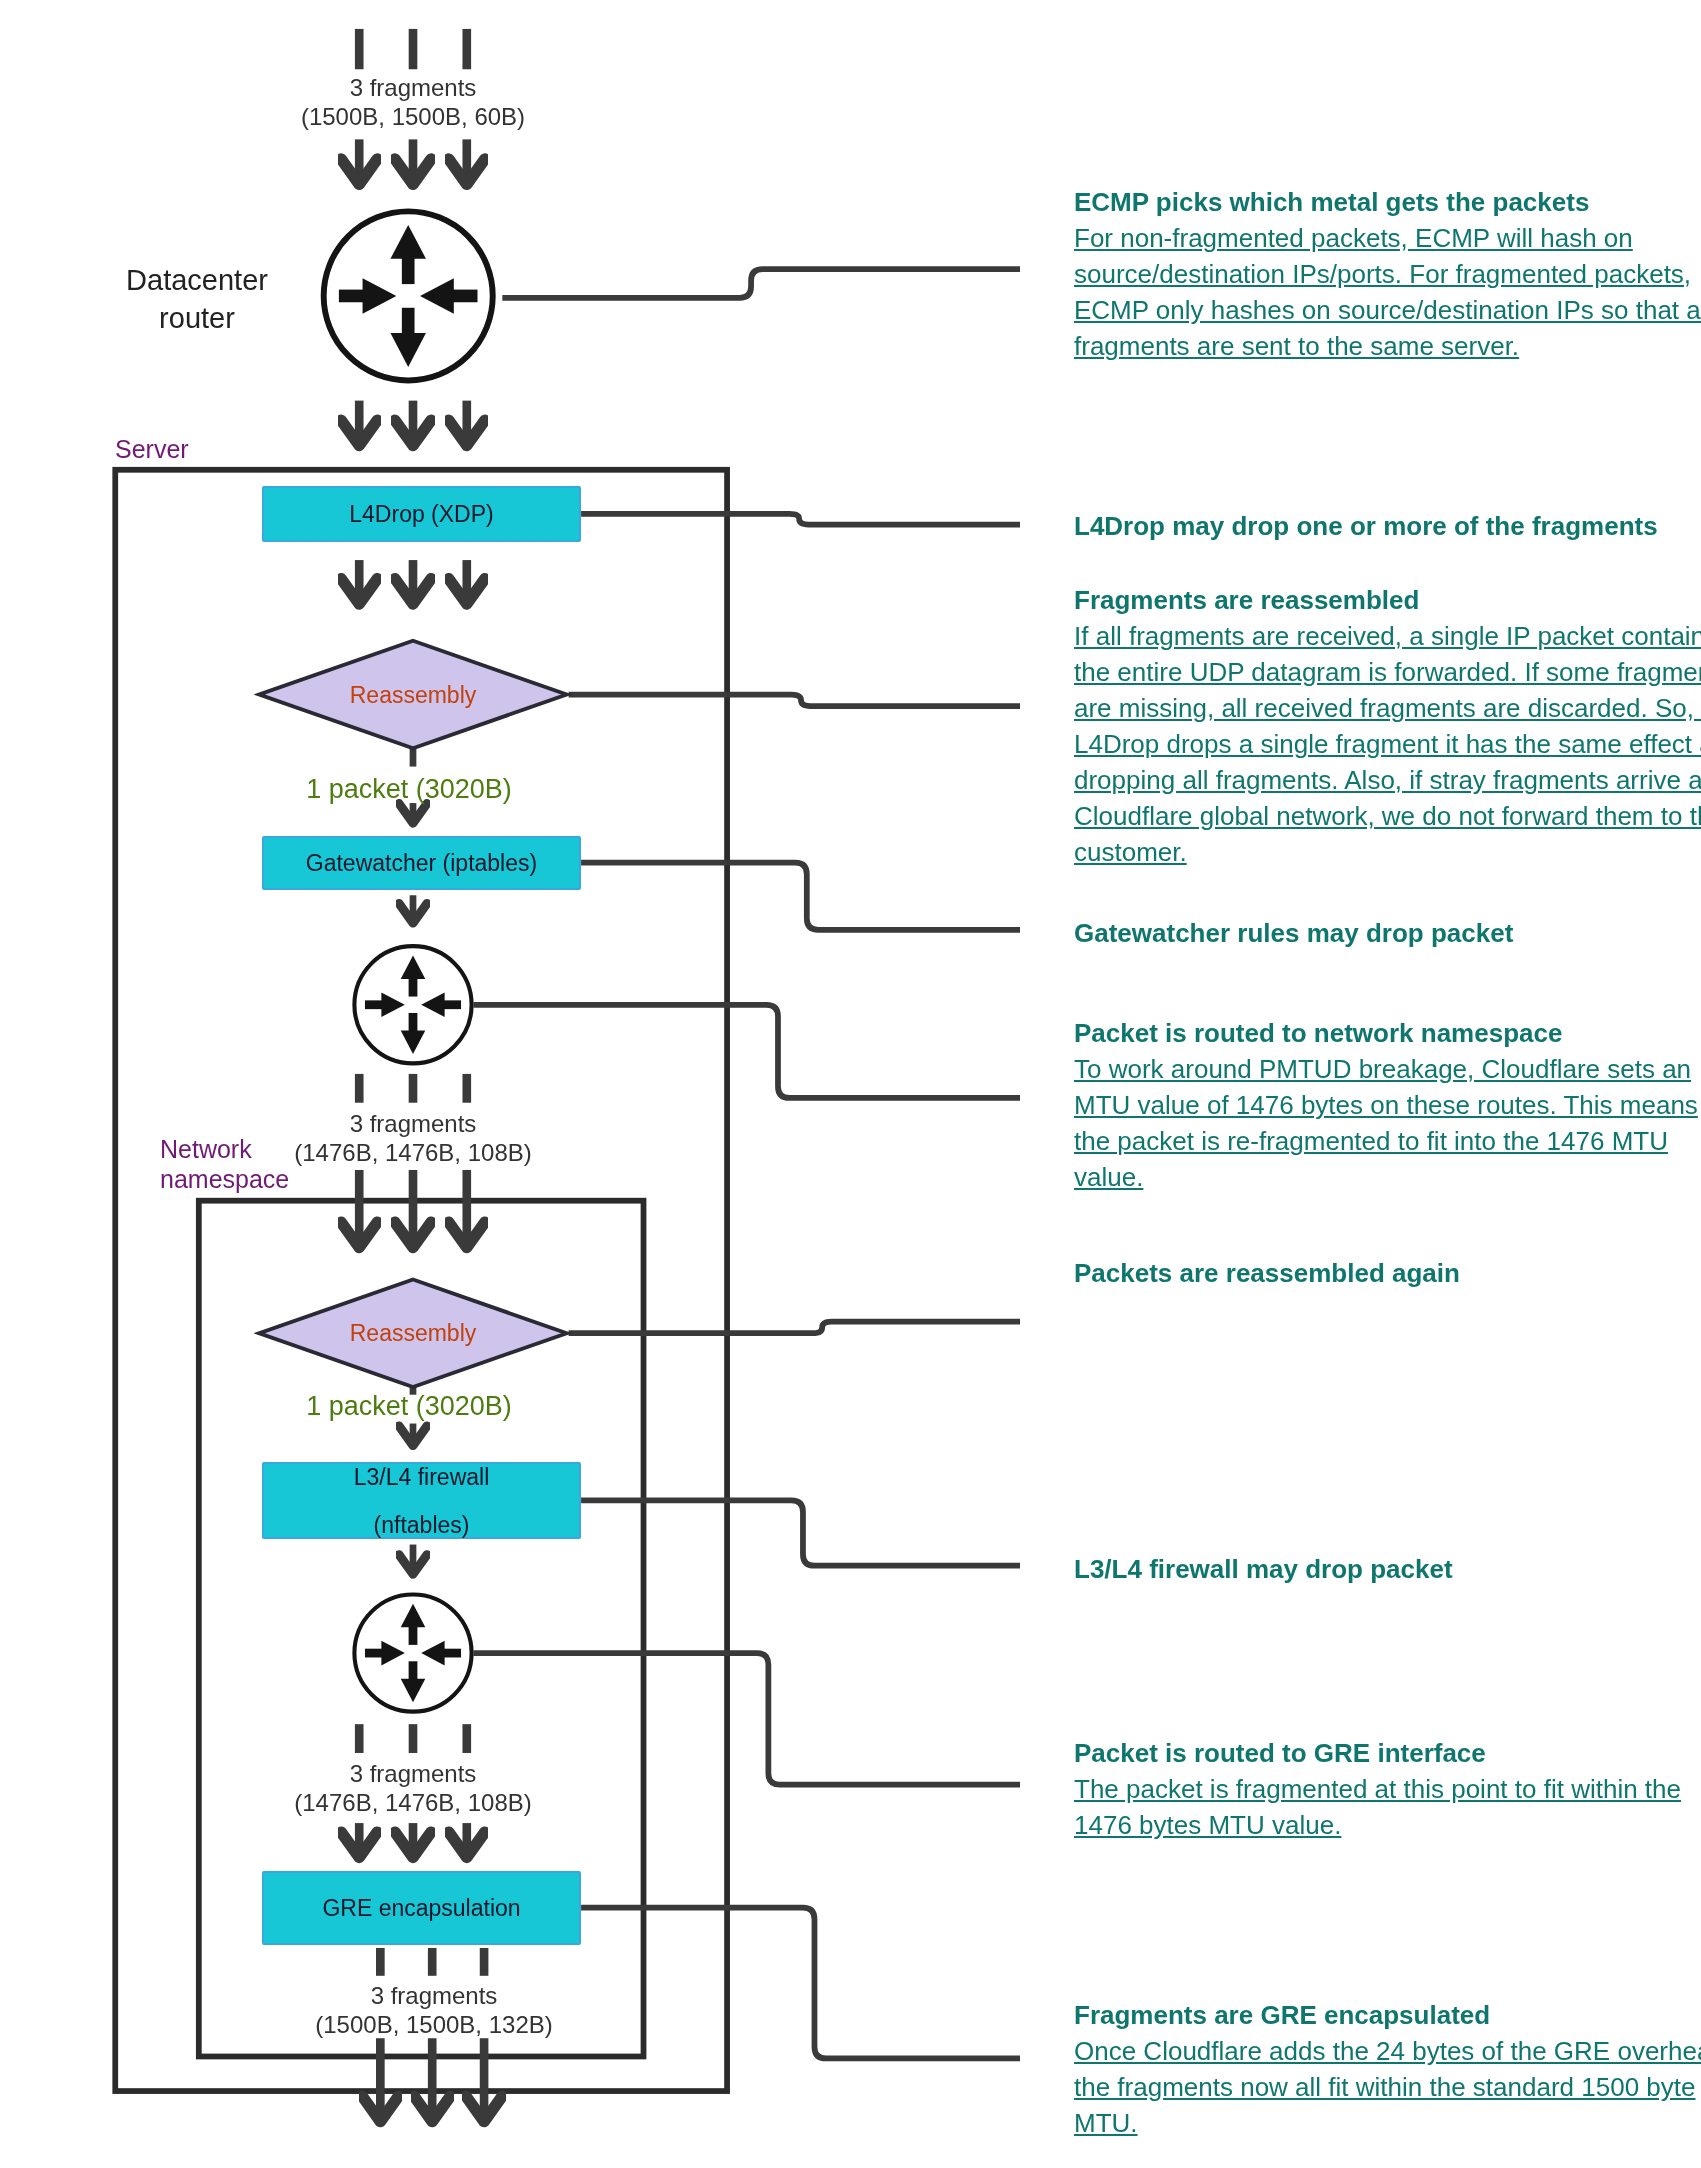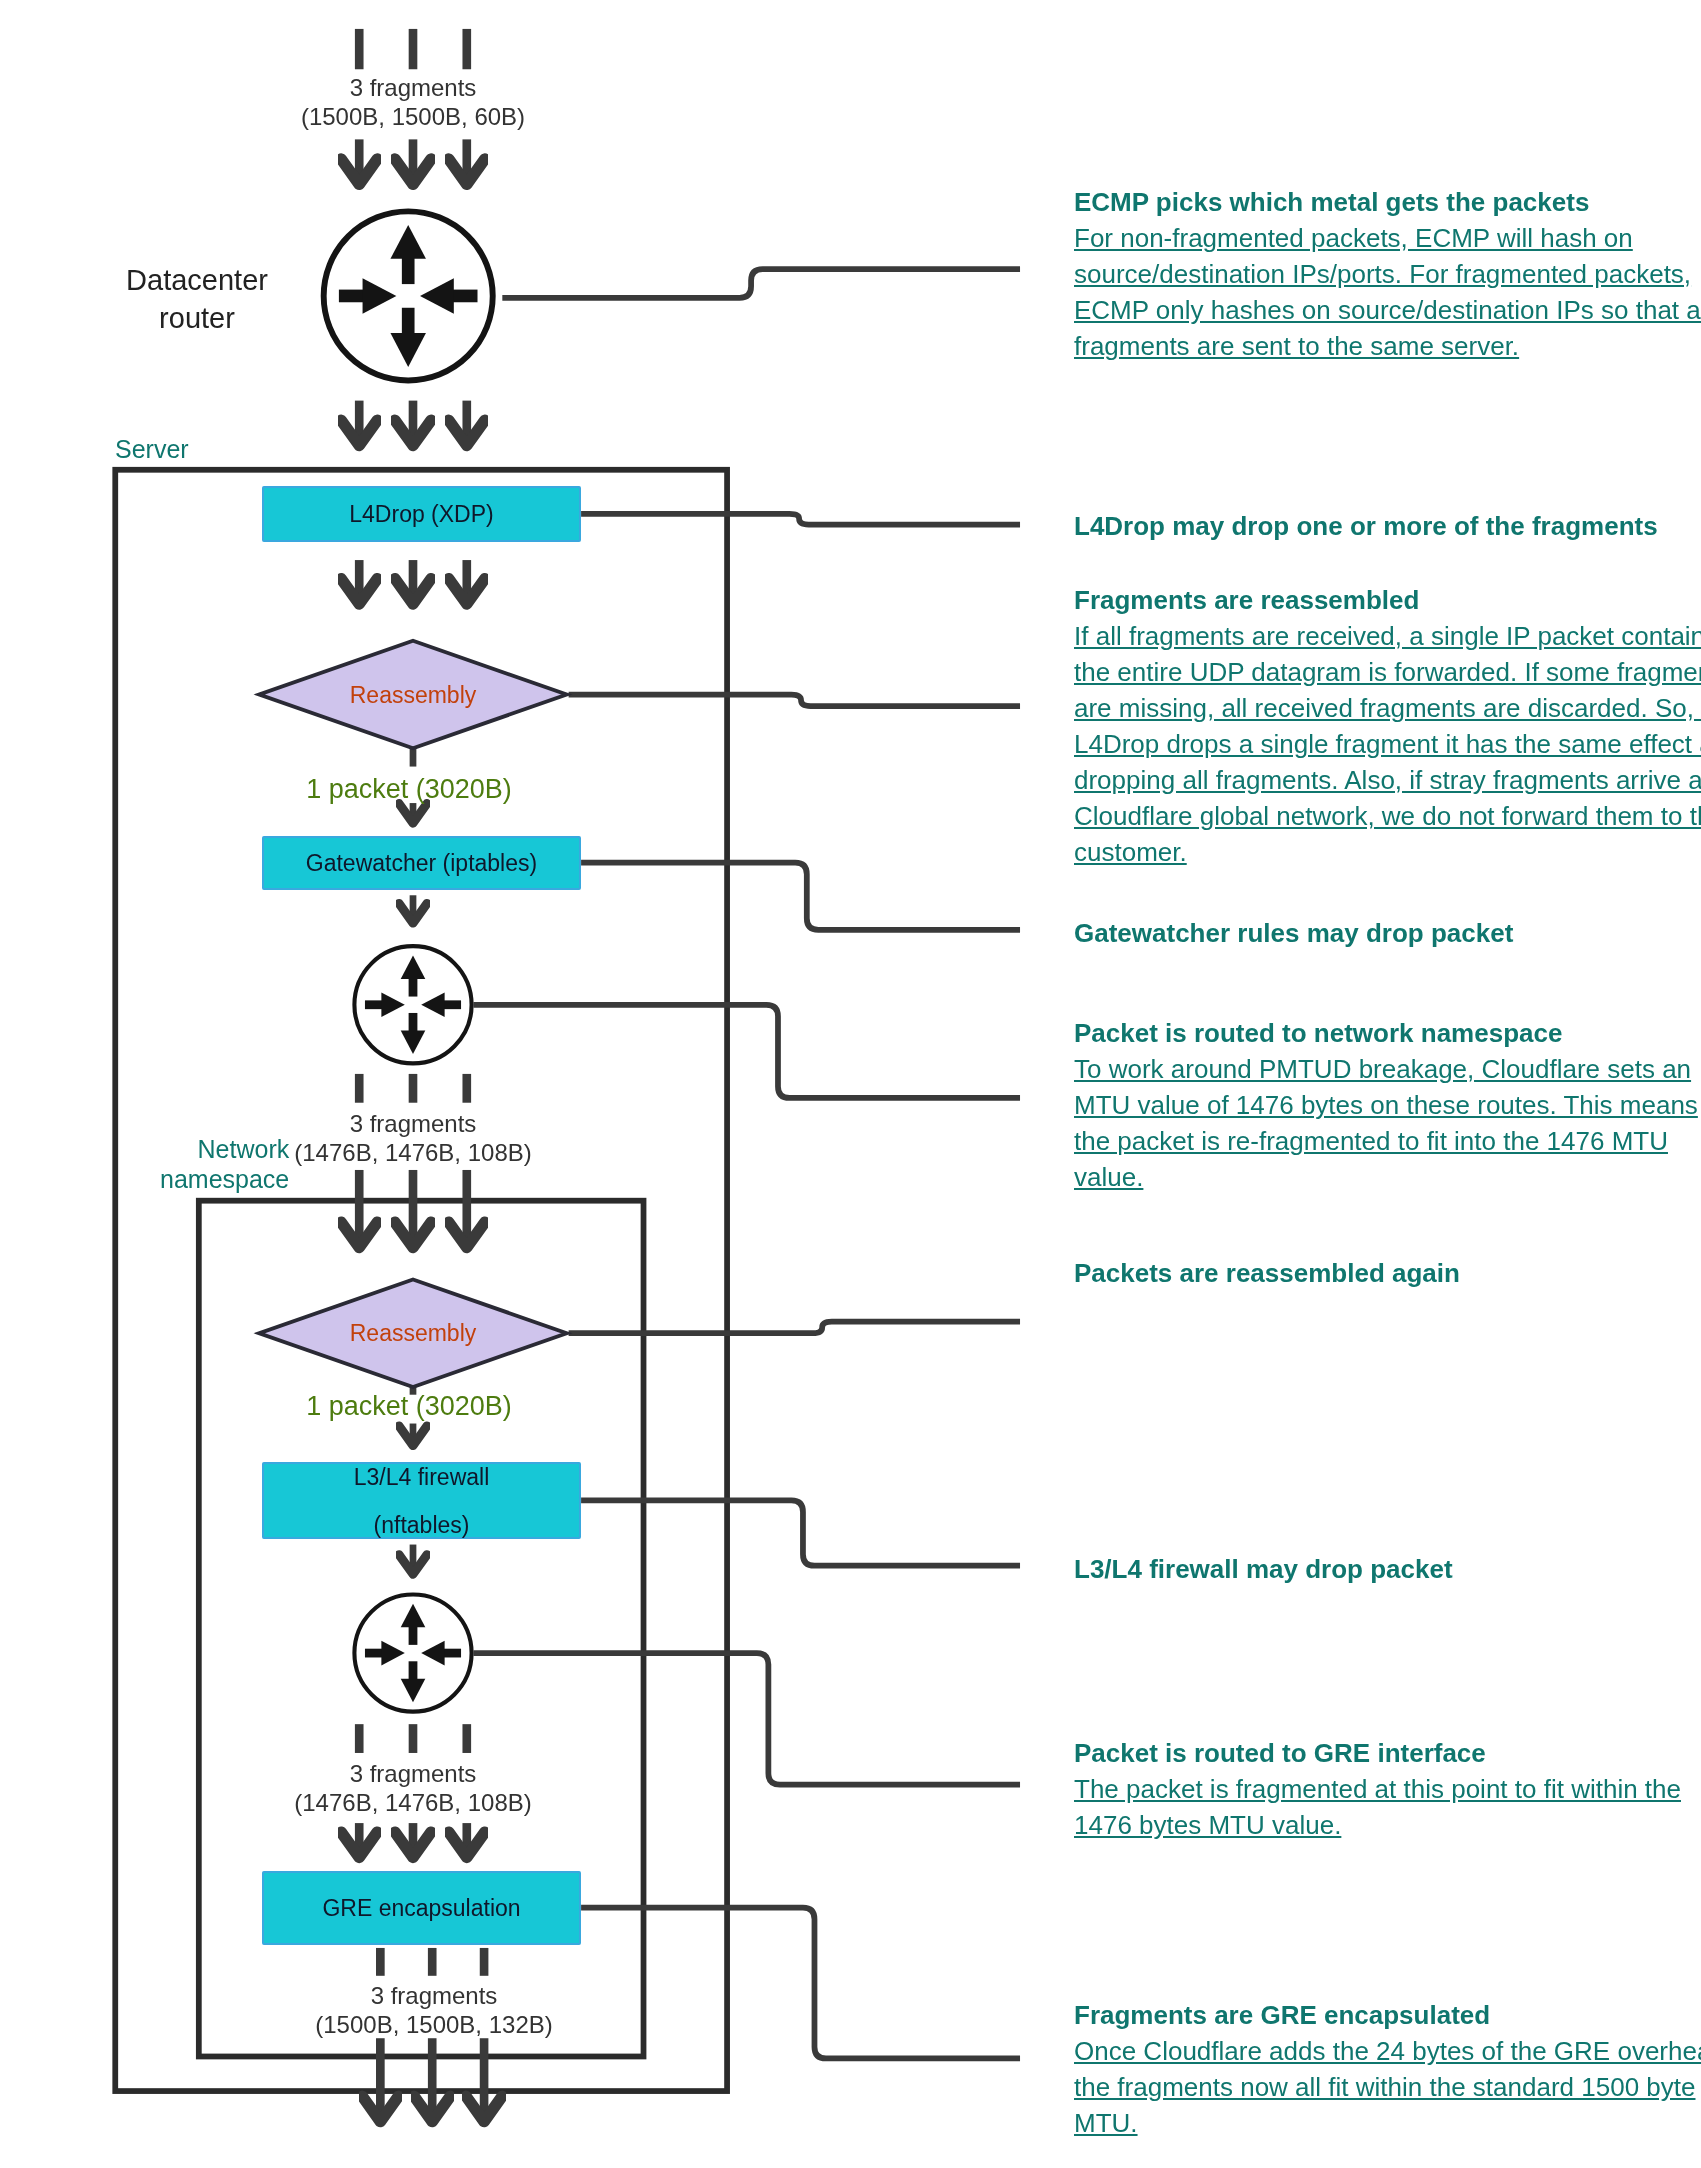--- a/index.html
+++ b/index.html
@@ -13,21 +13,21 @@
   .fraglabel{font-size:24px;line-height:29px;color:#333;white-space:nowrap;}
   .pktlabel{font-size:27px;line-height:31px;color:#4d7c0f;white-space:nowrap;}
   .node{
     position:absolute;box-sizing:border-box;background:var(--cyan,#17c7d6);
     border:2.9px solid var(--cyanb,#3aa8df);border-radius:1.9px;
     display:flex;align-items:center;justify-content:center;flex-direction:column;
     font-size:23px;color:#0f172a;line-height:28px;text-align:center;
   }
   .dlabel{position:absolute;font-size:23px;color:#c2410c;text-align:center;transform:translate(-50%,-50%);white-space:nowrap;}
   .big-label{font-size:29px;line-height:38px;color:#222;}
-  .box-label{font-size:25px;line-height:30px;color:#0f766e;text-align:right;}
+  .box-label{font-size:25px;line-height:30px;color:#701a75;}
   .ann{position:absolute;left:1030px;width:667px;font-size:26px;line-height:36px;color:#0f766e;margin-left:44px;}
   .ann .t{font-weight:bold;}
   .ann .b{font-weight:normal;text-decoration:underline;}
 </style>
 </head>
 <body>
 
 <div id="canvas">
 
   <svg id="shapes" viewBox="0 0 1771 2257" xmlns="http://www.w3.org/2000/svg">

